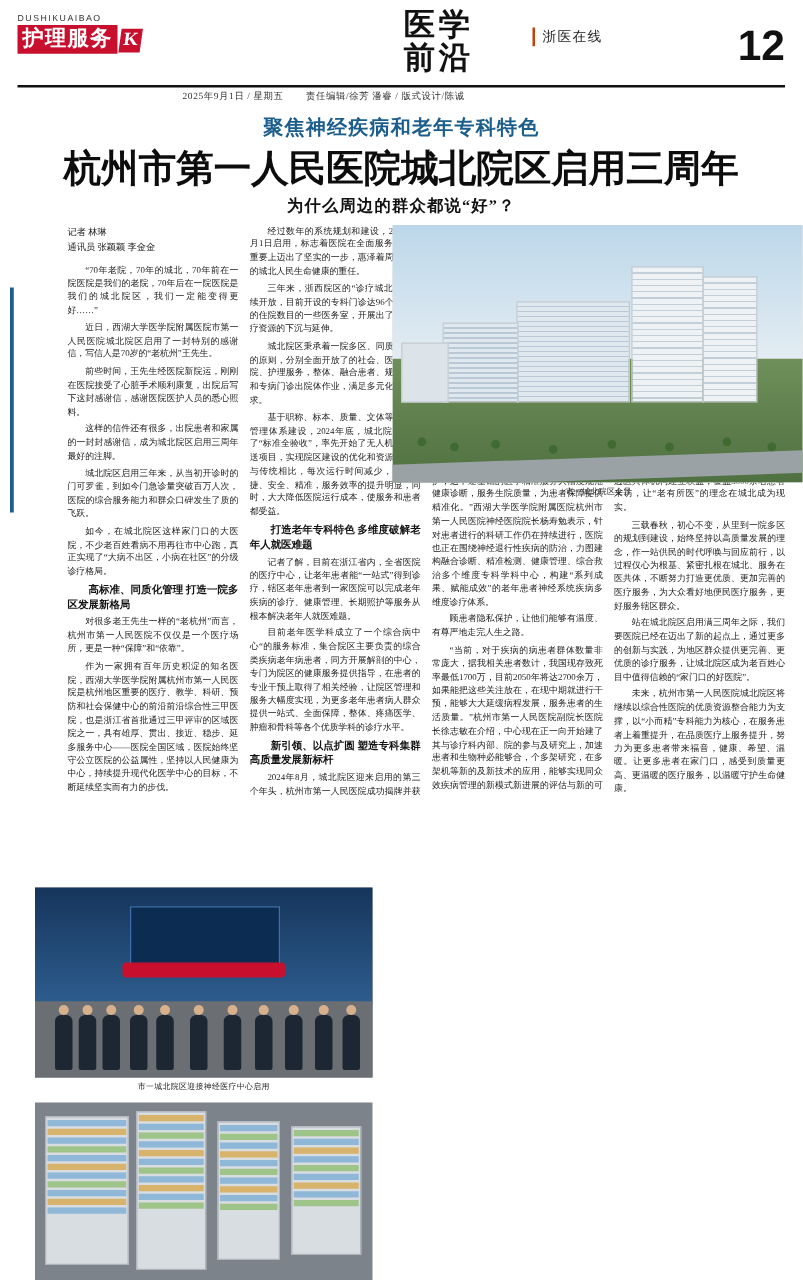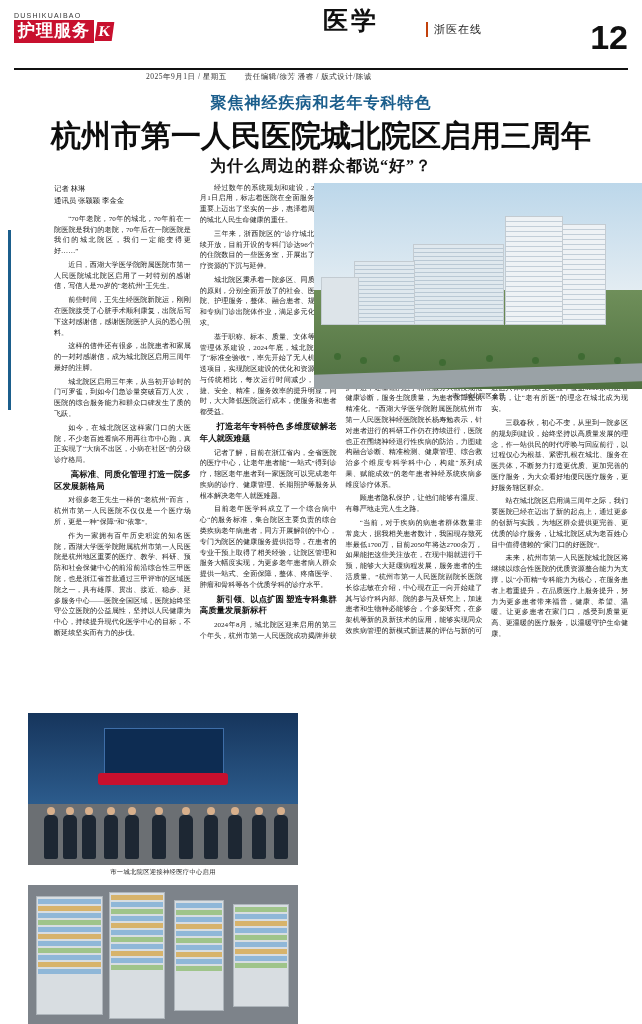--- a/index.html
+++ b/index.html
@@ -124,21 +124,21 @@
   .main-headline{
     font-size:30px;
     font-weight:bold;
     letter-spacing:0px;
     margin-top:5px;
     color:#0d0d0d;
     line-height:1.1;
     white-space:nowrap;
   }
   .sub-headline{
-    font-size:16px;
+    font-size:13px;
     font-weight:bold;
     margin-top:4px;
     letter-spacing:1px;
     color:#111;
   }
   
   .body-area{
     position:relative;
     margin-top:2px;
   }
@@ -236,20 +236,21 @@
 
 <div class="page">
 
   <div class="masthead">
     <div class="logo-block">
       <div class="logo-py">DUSHIKUAIBAO</div>
       <span class="logo-cn">护理服务</span><span class="logo-k">K</span>
     </div>
     <div class="title-block">
       <div class="title-main">医学</div>
+      <div class="title-sub">前沿</div>
       <div class="brand-side">浙医在线</div>
     </div>
     <div class="page-no">12</div>
   </div>
   <div class="byline-bar">
     <span>2025年9月1日 / 星期五</span>
     <span>责任编辑/徐芳  潘睿 / 版式设计/陈诚</span>
   </div>
 
   <div class="headline-wrap">

